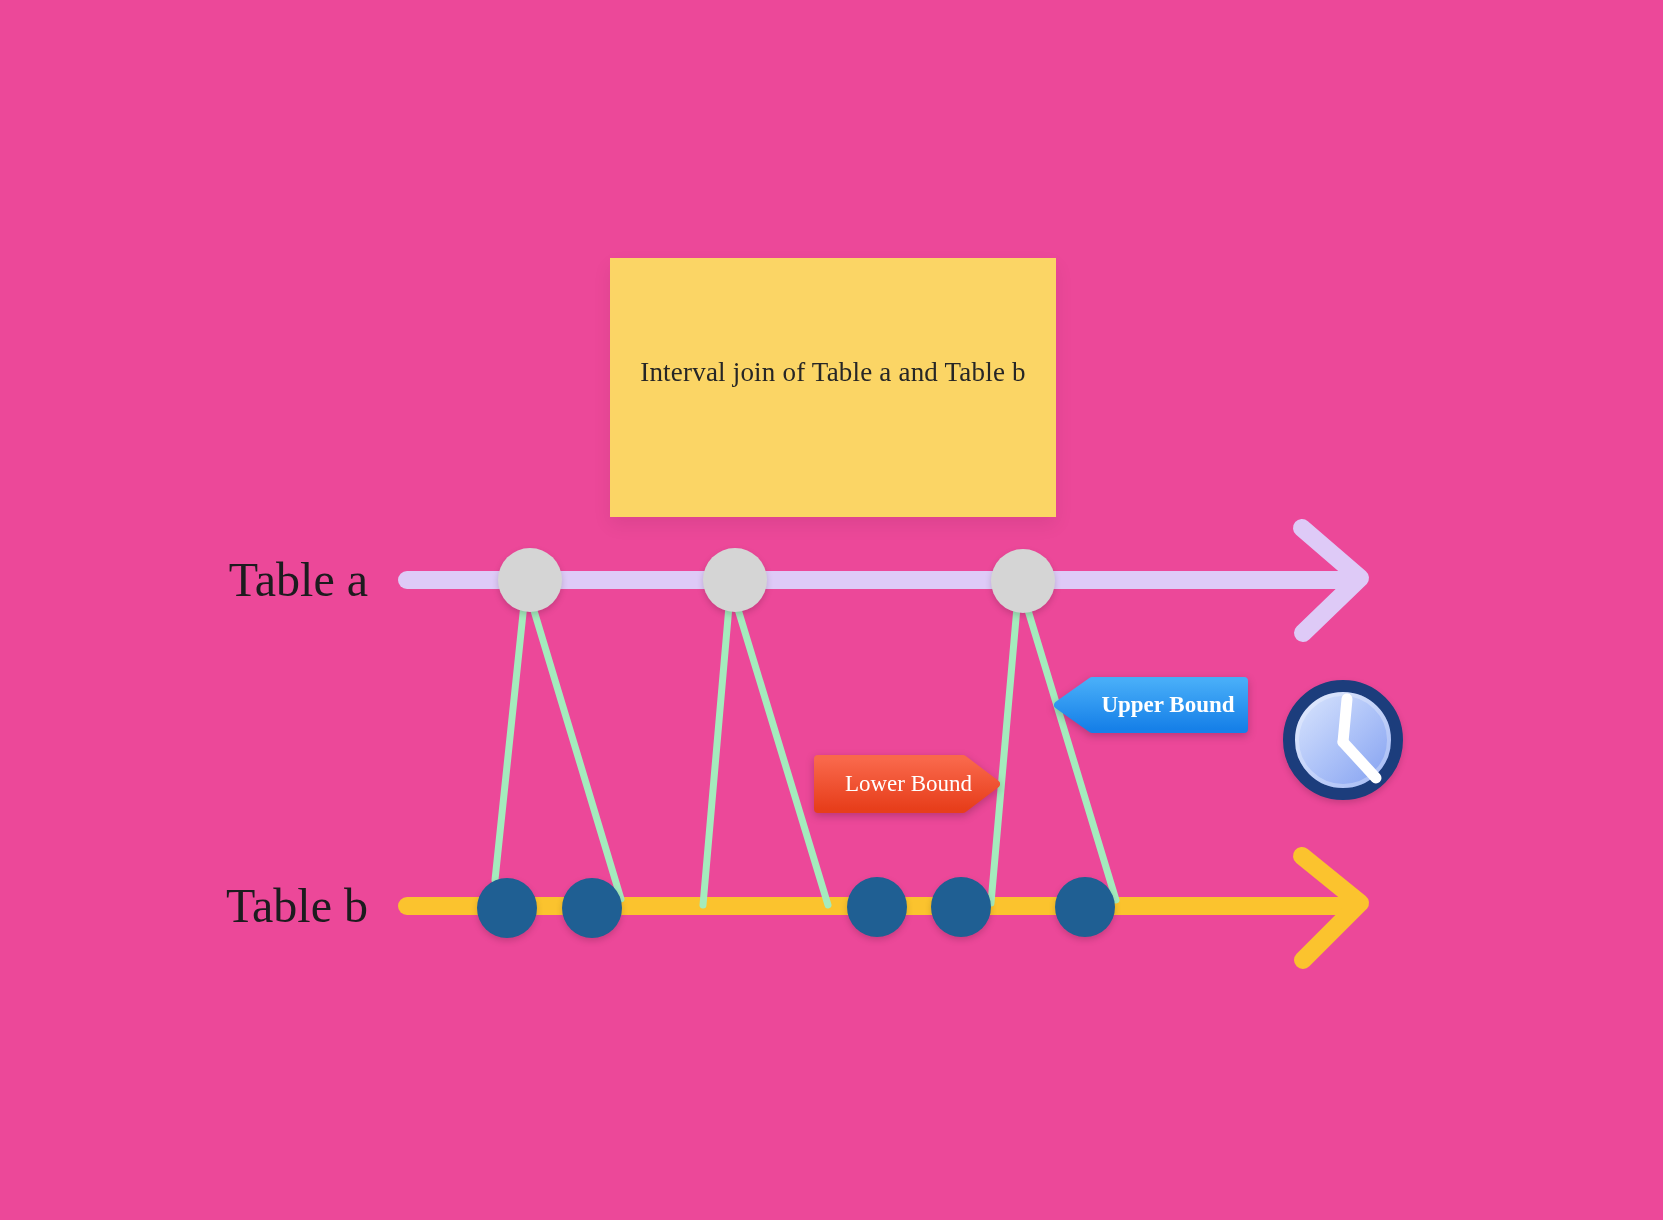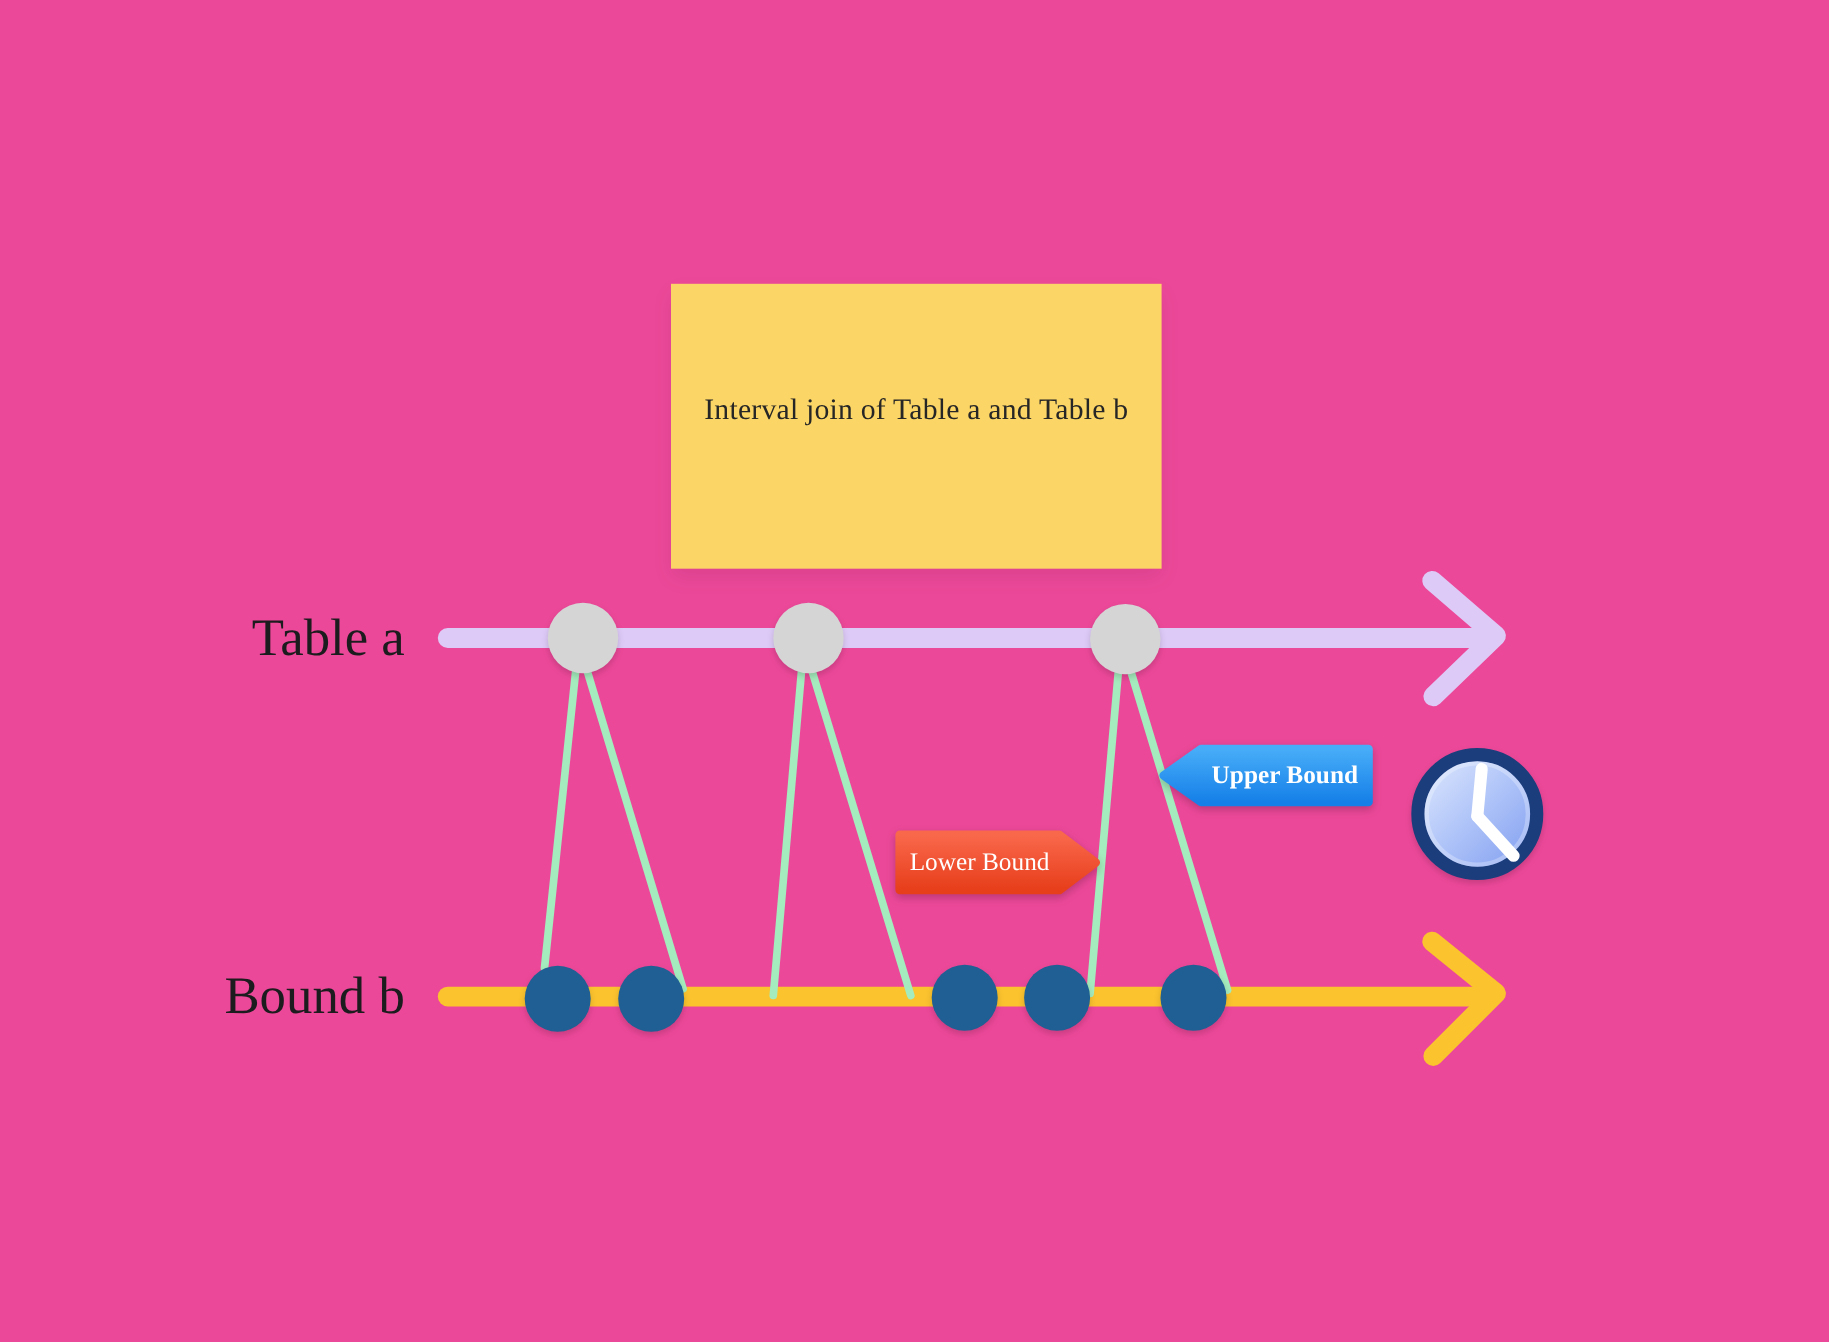--- a/index.html
+++ b/index.html
@@ -22,21 +22,21 @@
     position:absolute;left:190px;width:178px;height:44px;line-height:44px;
     text-align:right;font-size:48px;color:#1c1c1e;
   }
   .tl-label-a{top:558px;}
   .tl-label-b{top:884px;}
   .badge-text{
     position:absolute;display:flex;align-items:center;justify-content:center;
     color:#ffffff;font-size:23px;height:28px;
   }
   .badge-text-upper{left:1088px;top:691px;width:160px;font-weight:bold;}
-  .badge-text-lower{left:814px;top:770px;width:153px;}
+  .badge-text-lower{left:832px;top:770px;width:153px;}
   .shadow-soft{filter:drop-shadow(0 3px 4px rgba(0,0,0,0.22));}
   .shadow-dot{filter:drop-shadow(0 3px 3px rgba(0,0,0,0.16));}
 </style>
 </head>
 <body>
 
 <div class="canvas">
 
   <svg class="diagram-svg" viewBox="0 0 1663 1220" xmlns="http://www.w3.org/2000/svg">
     <defs>
@@ -100,18 +100,18 @@
         <line x1="1343" y1="742" x2="1376" y2="778"></line>
       </g>
     </g>
   </svg>
 
   <div class="note-box">
     <div class="note-line note-title">Interval join of Table a and Table b</div>
   </div>
 
   <div class="tl-label tl-label-a">Table a</div>
-  <div class="tl-label tl-label-b">Bound b</div>
+  <div class="tl-label tl-label-b">Table b</div>
 
   <div class="badge-text badge-text-upper">Upper Bound</div>
   <div class="badge-text badge-text-lower">Lower Bound</div>
 
 </div>
 
 </body></html>

